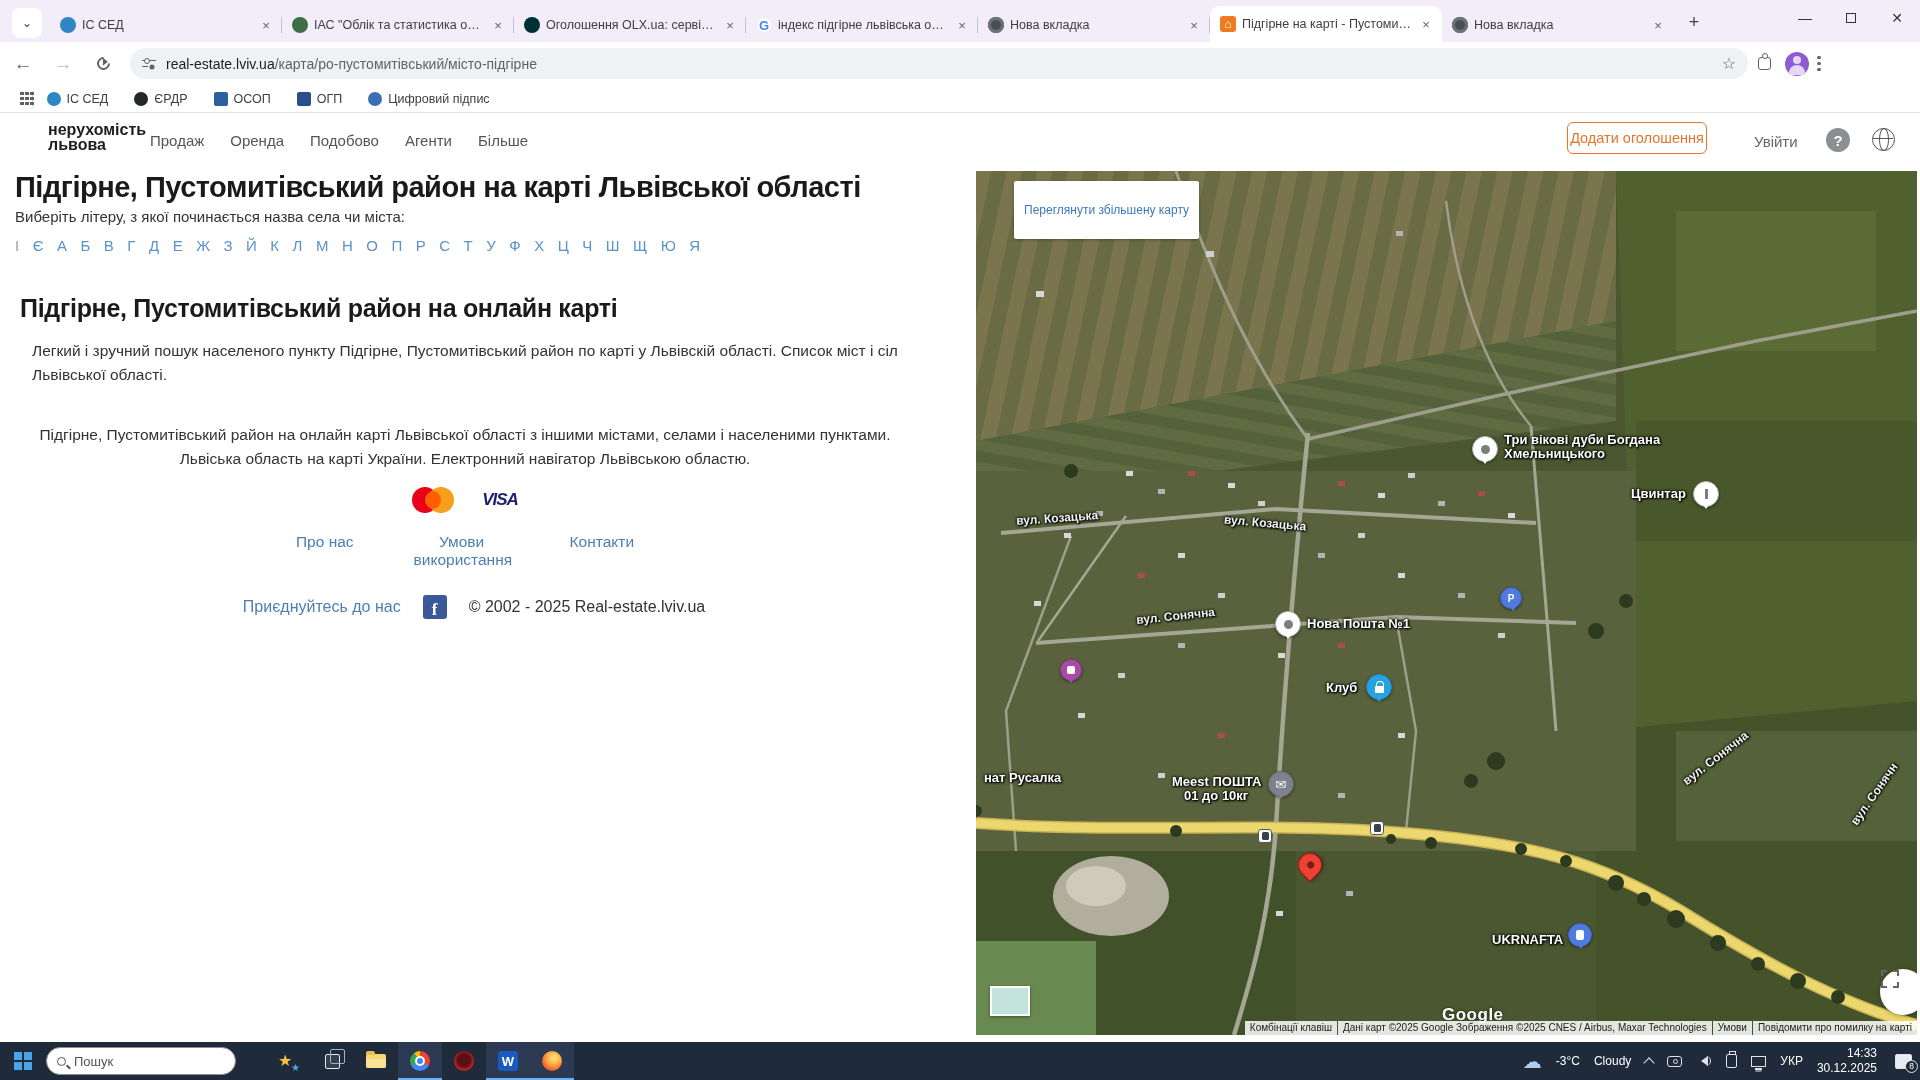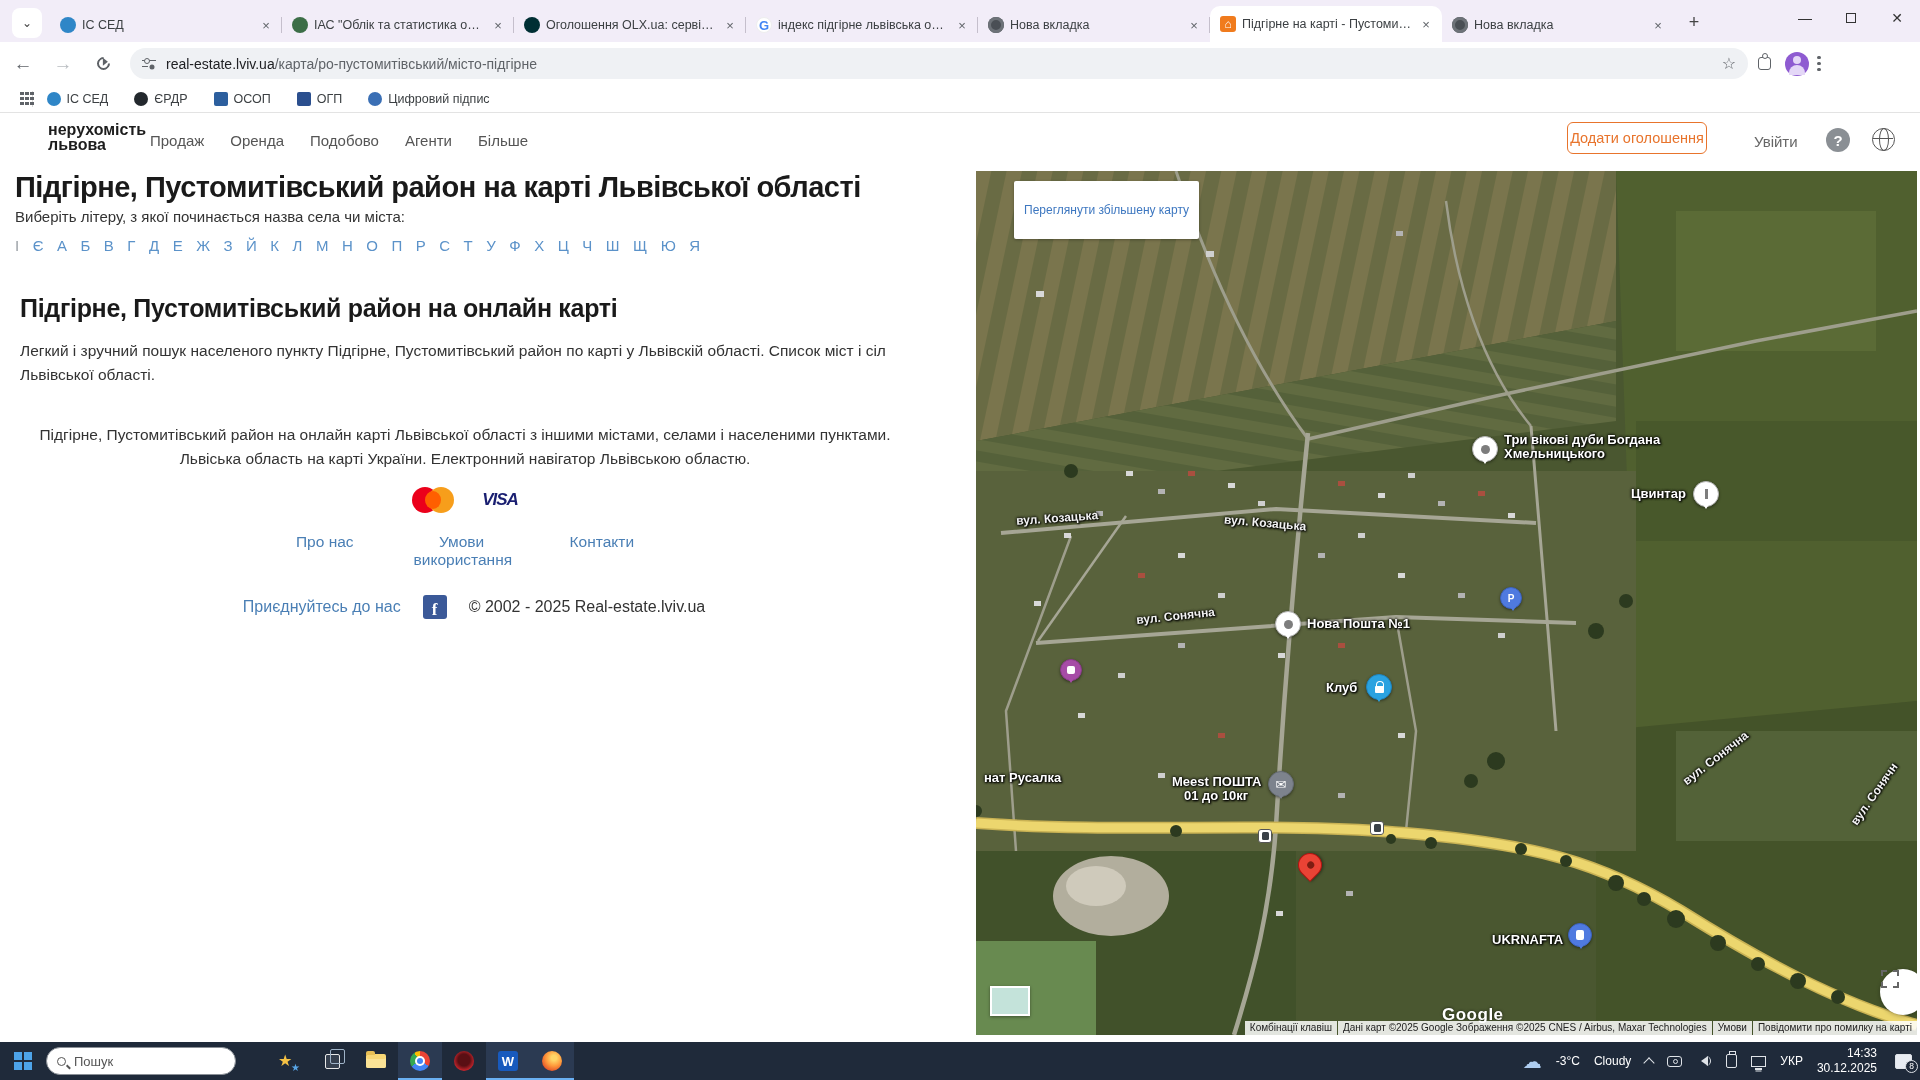--- a/index.html
+++ b/index.html
@@ -65,21 +65,21 @@
   .globe:before { content:''; position:absolute; left:5.5px; top:-1px; width:8px; height:21px; border:1.5px solid #555; border-radius:50%; }
   .globe:after { content:''; position:absolute; left:0; top:8.5px; width:20px; height:1.5px; background:#555; }
 
   .article { position:absolute; left:15px; top:57px; width:940px; }
   h1.t { font-size:29px; color:#1a1a1a; letter-spacing:-0.5px; }
   .prompt { margin-top:4px; font-size:15px; color:#333; }
   .letters { margin-top:12px; display:flex; gap:13.5px; font-size:15px; }
   .letters span { color:#5b92c9; }
   .letters span.cur { color:#9aa0a6; }
   .h2 { margin-top:40px; margin-left:5px; font-size:25px; color:#1a1a1a; font-weight:bold; letter-spacing:-0.3px; }
-  .p1 { margin-top:16px; margin-left:5px; width:890px; font-size:15.5px; line-height:1.55; color:#333; }
+  .p1 { margin-top:16px; margin-left:17px; width:890px; font-size:15.5px; line-height:1.55; color:#333; }
   .p2 { margin-top:36px; width:900px; font-size:15.5px; line-height:1.55; color:#333; text-align:center; }
   .cards { margin-top:14px; width:900px; display:flex; justify-content:center; align-items:center; gap:28px; height:30px; }
   .mc { position:relative; width:42px; height:26px; }
   .mc i { position:absolute; top:0; width:26px; height:26px; border-radius:50%; }
   .mc .r { left:0; background:#eb001b; }
   .mc .o { right:0; background:#f79e1b; }
   .mc .m { left:13px; top:4px; width:16px; height:18px; border-radius:50%; background:#ff5f00; }
   .visa { font-size:17px; font-weight:bold; font-style:italic; color:#1a1f71; letter-spacing:-1px; }
   .flinks { margin-top:18px; width:900px; display:flex; justify-content:center; gap:60px; font-size:15.5px; color:#4a7fb5; text-align:center; }
   .flinks .w { width:96px; }

